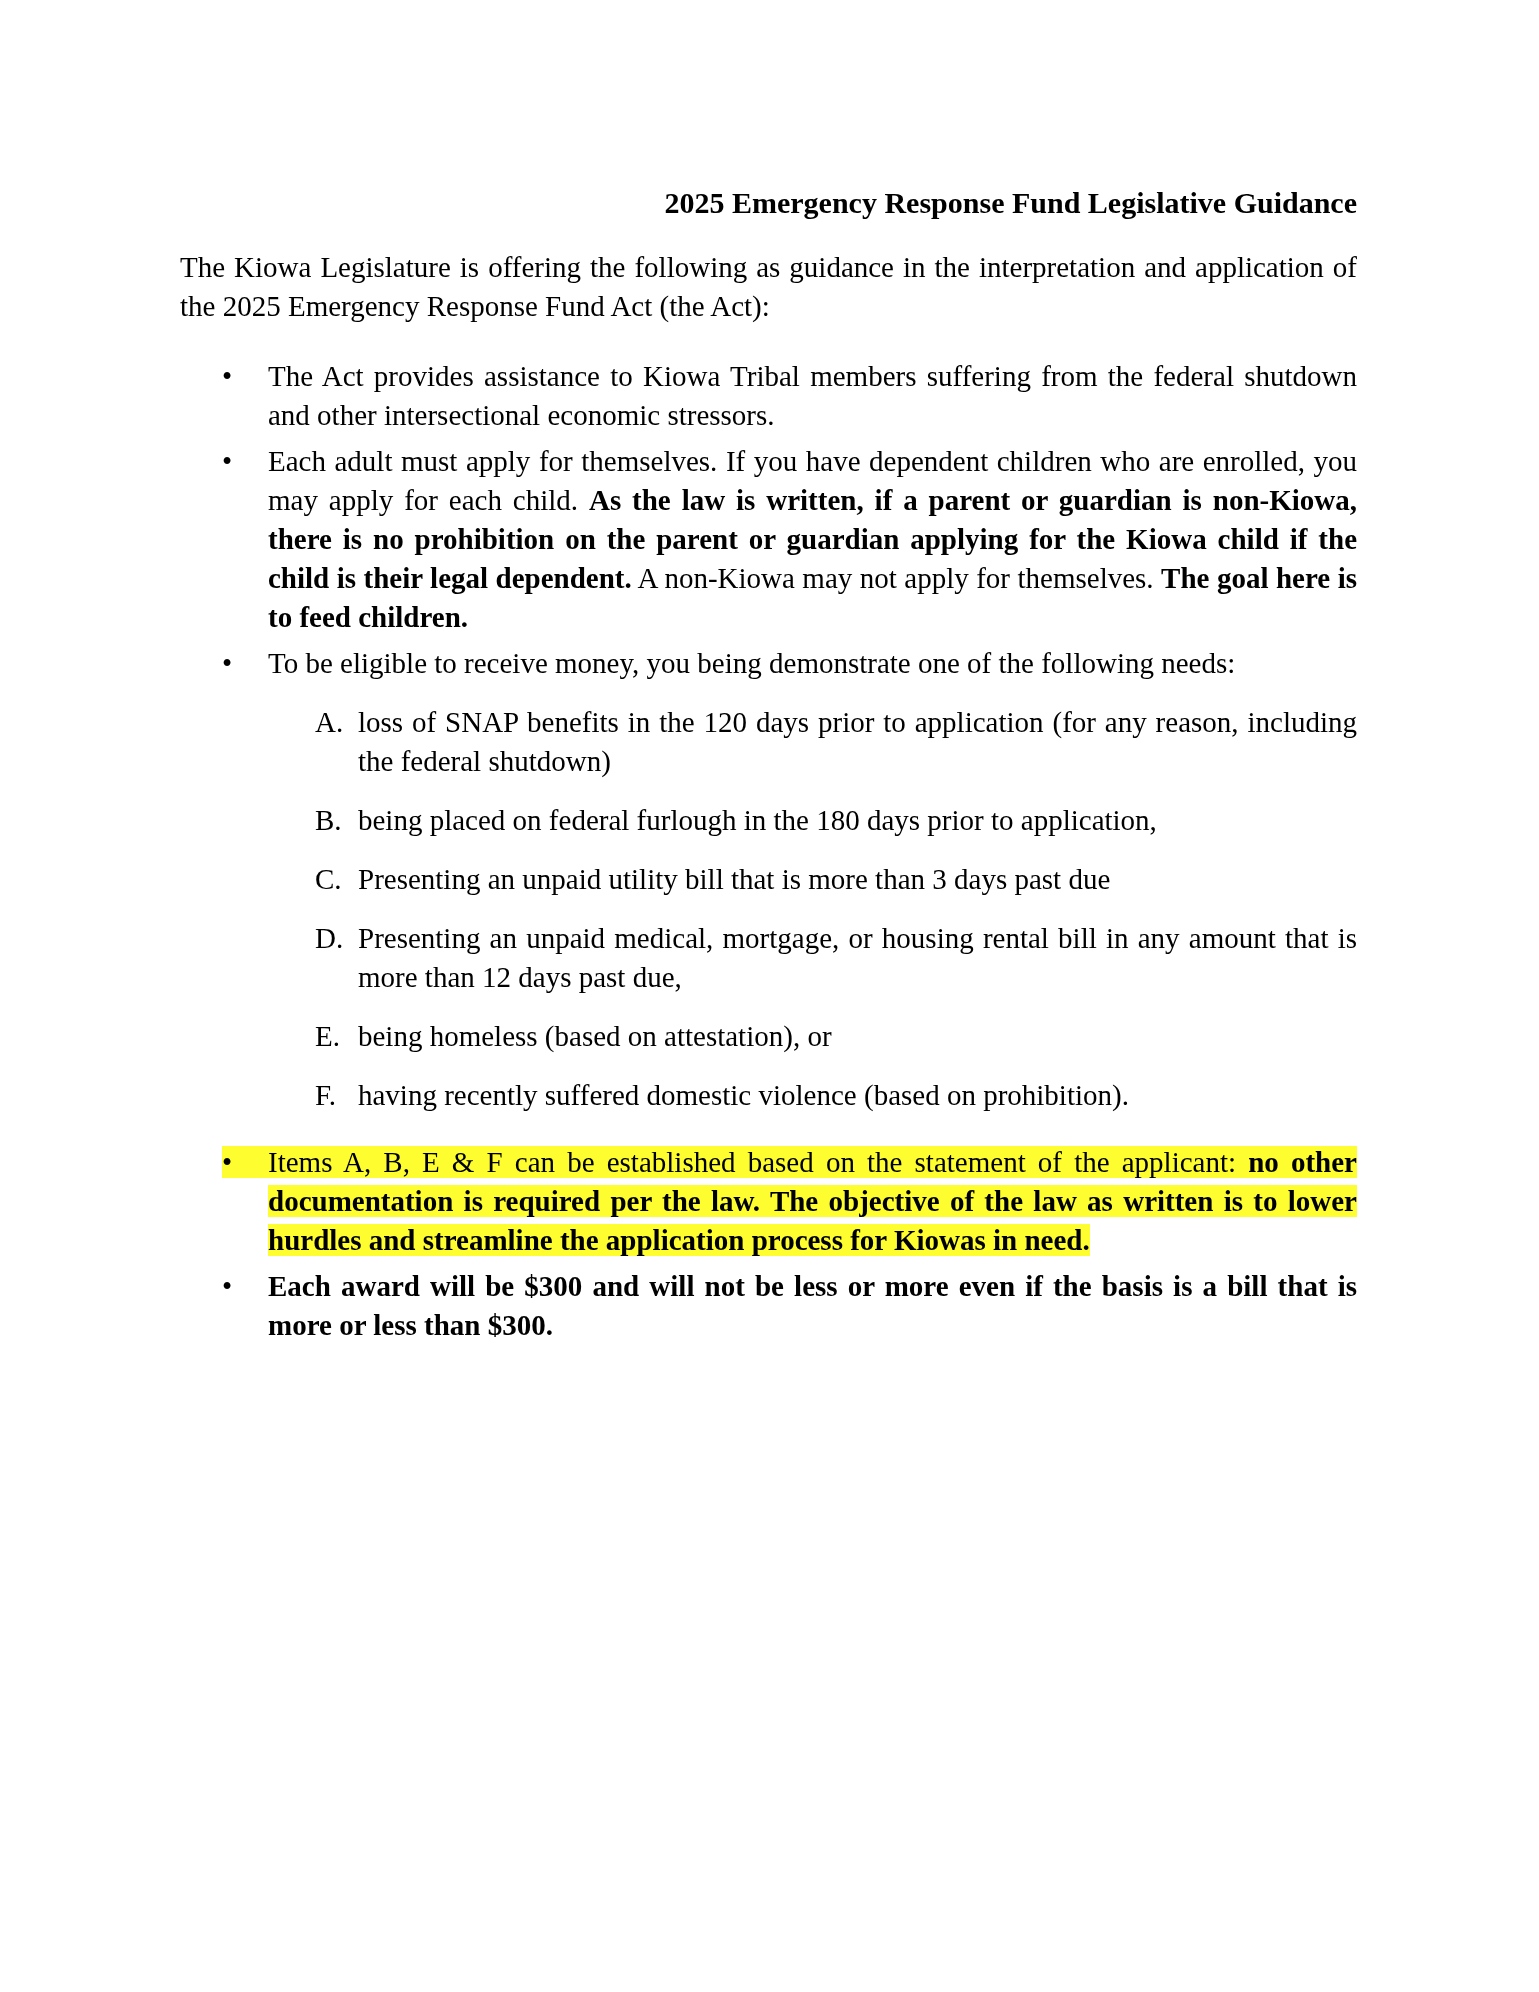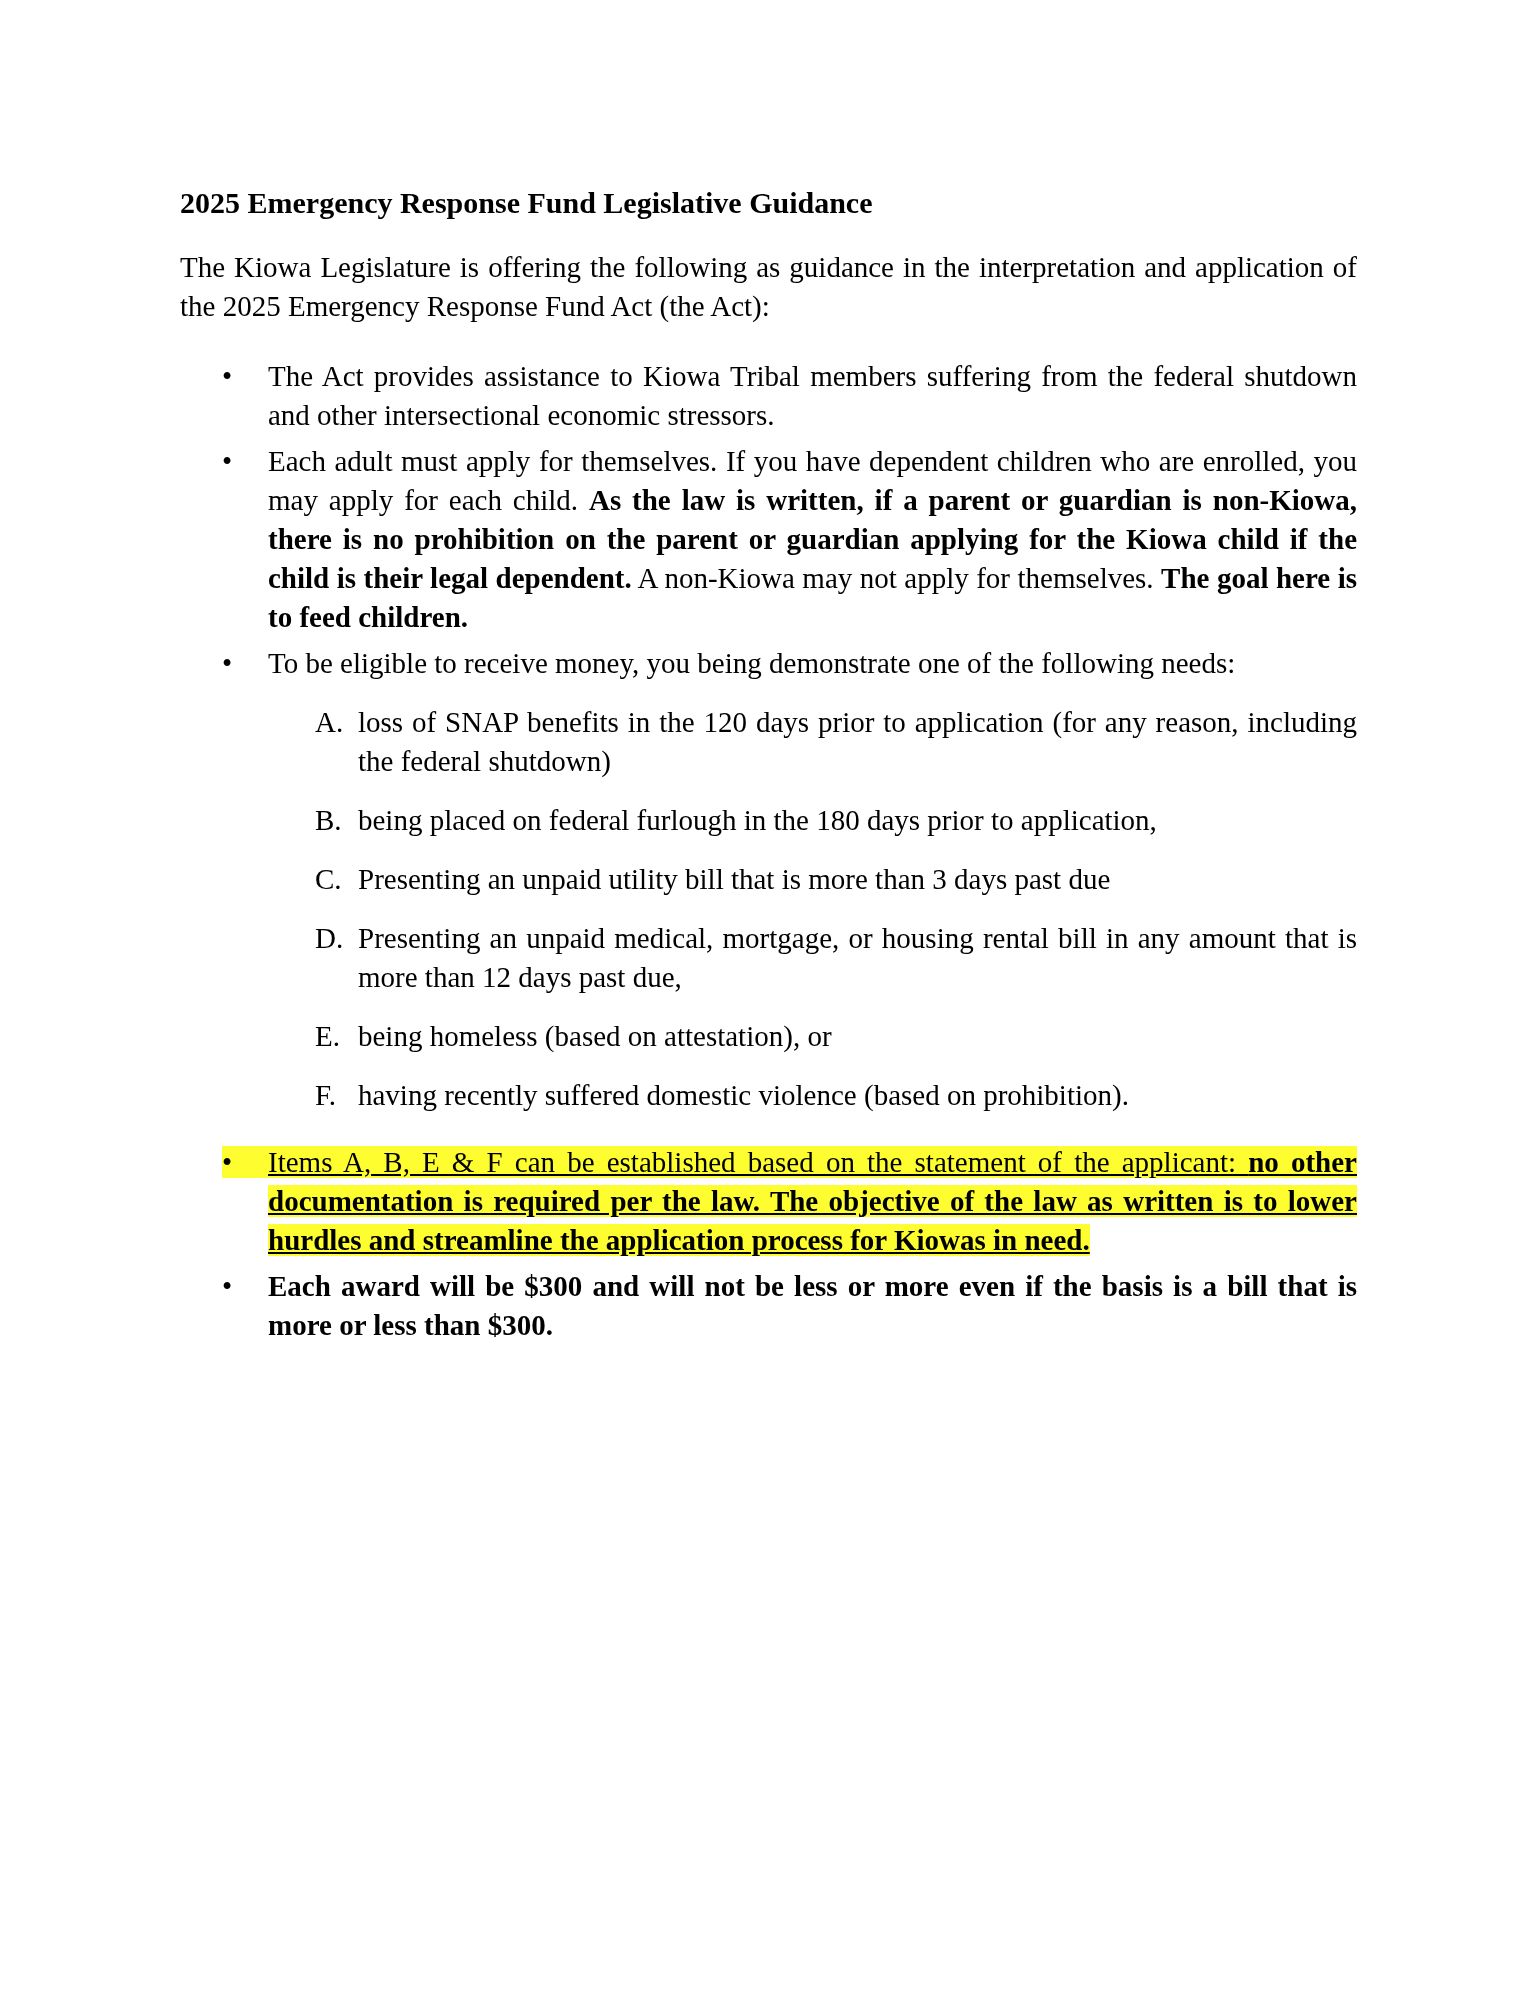--- a/index.html
+++ b/index.html
@@ -16,21 +16,21 @@
     box-sizing: border-box;
   }
   .content {
     padding: 183px 182px 0 180px;
     box-sizing: border-box;
   }
   .doc-title {
     margin: 0;
     font-size: 30px;
     font-weight: bold;
-    text-align: left;
+    text-align: right;
     line-height: 39px;
   }
   .intro {
     margin: 26px 0 0 0;
     text-align: justify;
   }
   .list { margin-top: 31px; }
   .li { text-align: justify; }
   .li .marker {
     display: inline-block;
@@ -41,21 +41,21 @@
     text-indent: -46px;
     margin: 0 0 7px 0;
   }
   .li.b .marker { width: 46px; }
   .li.l {
     padding-left: 178px;
     text-indent: -43px;
     margin: 20px 0 20px 0;
   }
   .li.l .marker { width: 43px; }
-  .li.hl-item { margin-top: 28px; text-decoration: underline; }
+  .li.hl-item { margin-top: 28px; }
   b { font-weight: bold; }
   .hl { background-color: #fdfd2f; }
 </style>
 </head>
 <body>
 
 <div class="page">
   <div class="content">
 
     <h1 class="doc-title">2025 Emergency Response Fund Legislative Guidance</h1>

